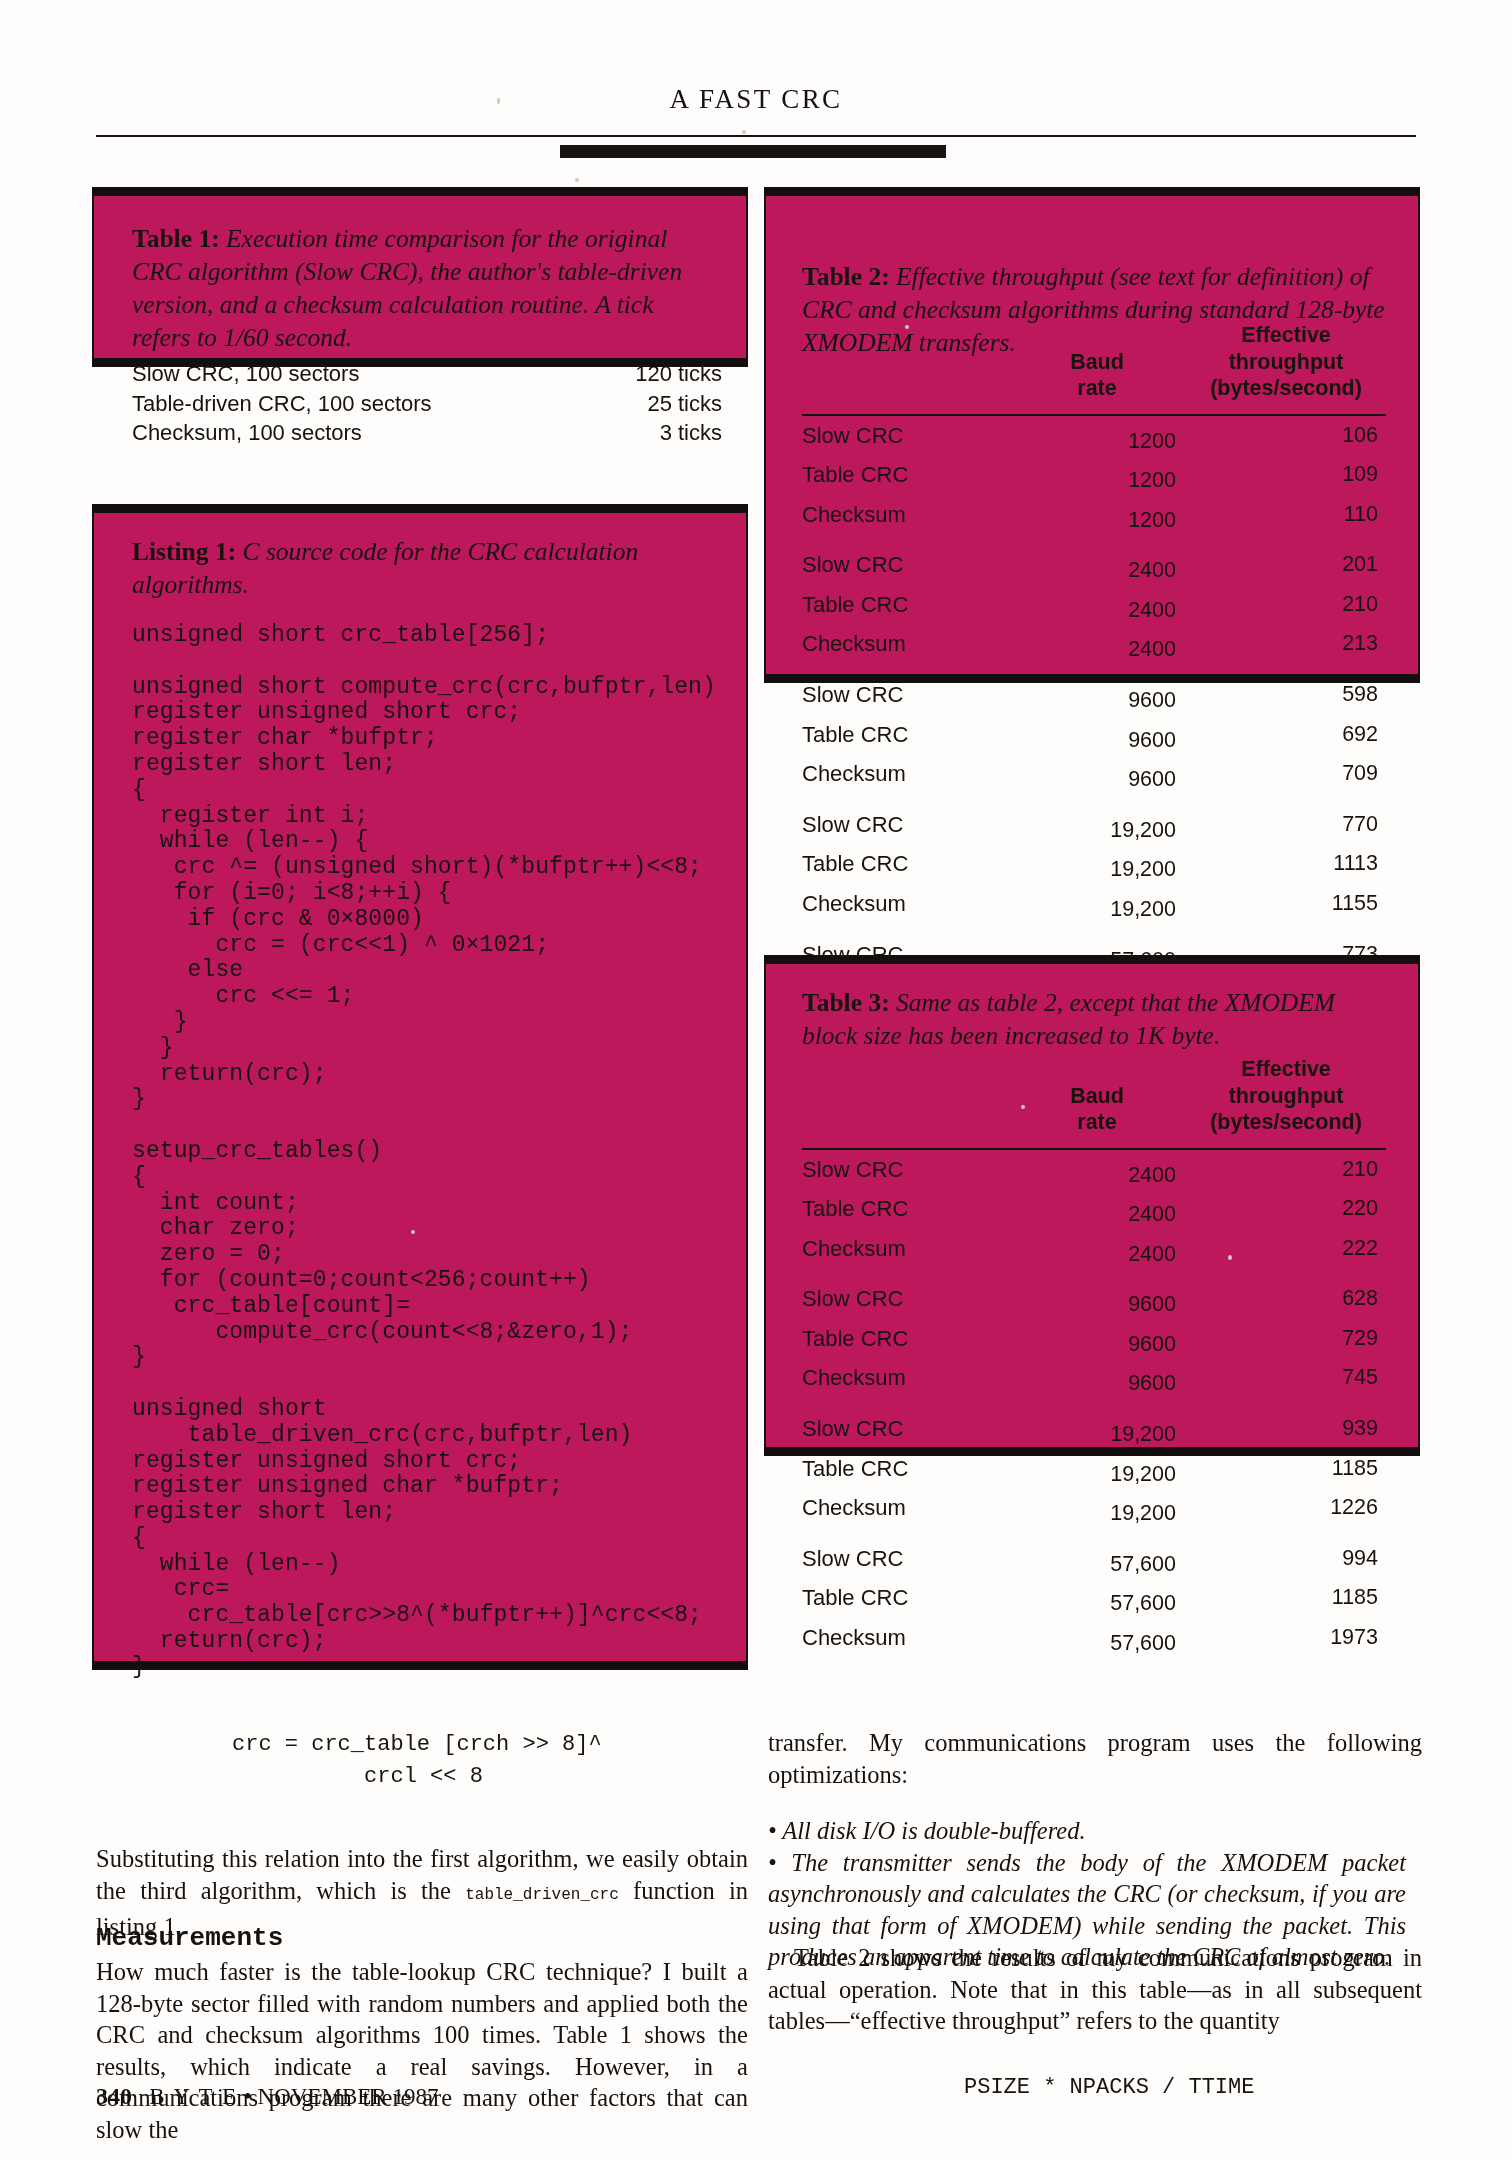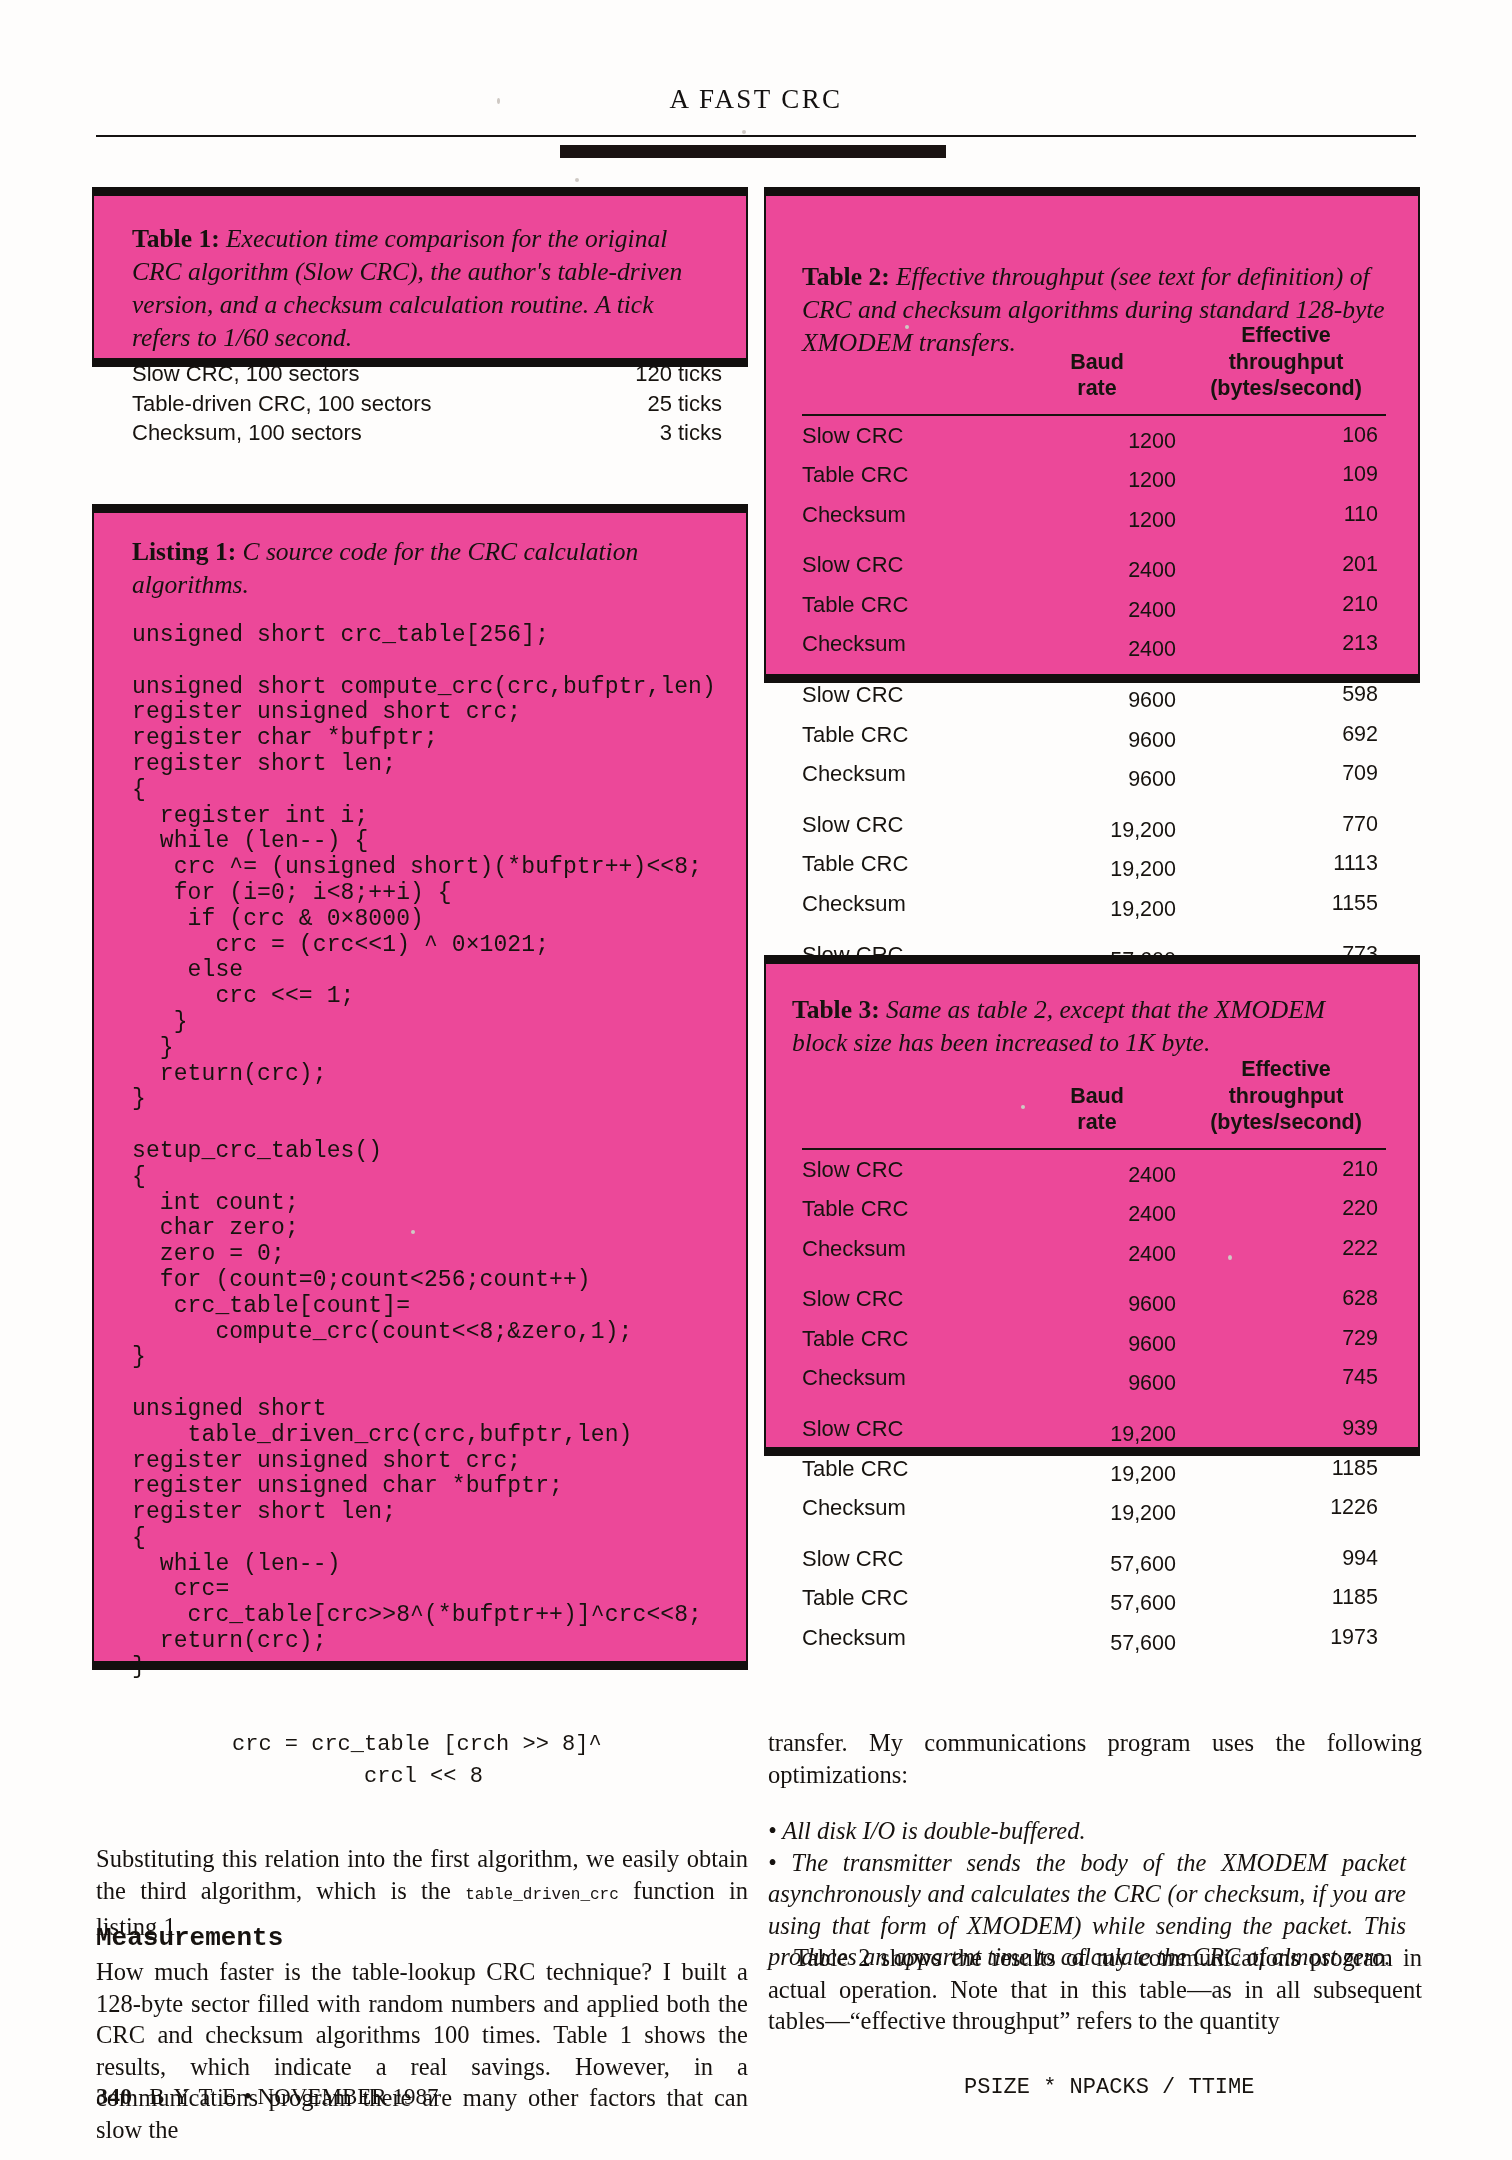--- a/index.html
+++ b/index.html
@@ -48,21 +48,21 @@
     left: 560px;
     top: 145px;
     width: 386px;
     height: 13px;
     background: #1a1312;
   }
 
   
   .figbox {
     position: absolute;
-    background: #ec4899;
+    background: #be185d;
     border: 2px solid #141110;
     box-sizing: border-box;
   }
   .figbox::before { 
     content: "";
     position: absolute;
     left: -2px; top: -9px;
     width: calc(100% + 4px);
     height: 9px;
     background: #120f0e;
@@ -117,21 +117,21 @@
     line-height: 25.8px;
     white-space: pre;
     color: #17130f;
     letter-spacing: 0.1px;
   }
 
   
   #table2 { left: 764px; top: 194px; width: 656px; height: 482px; }
   #table3 { left: 764px; top: 962px; width: 656px; height: 487px; }
   #table2 .cap { position: absolute; left: 36px; top: 22px; width: 590px; margin-top: 42px; }
-  #table3 .cap { position: absolute; left: 26px; top: 22px; width: 590px; margin-top: 7px; }
+  #table3 .cap { position: absolute; left: 36px; top: 22px; width: 590px; }
 
   .ttable {
     position: absolute;
     left: 36px;
     width: 584px;
     font-family: "Liberation Sans", sans-serif;
     color: #17130f;
     border-collapse: collapse;
   }
   #table2 .ttable { top: 126px; }

